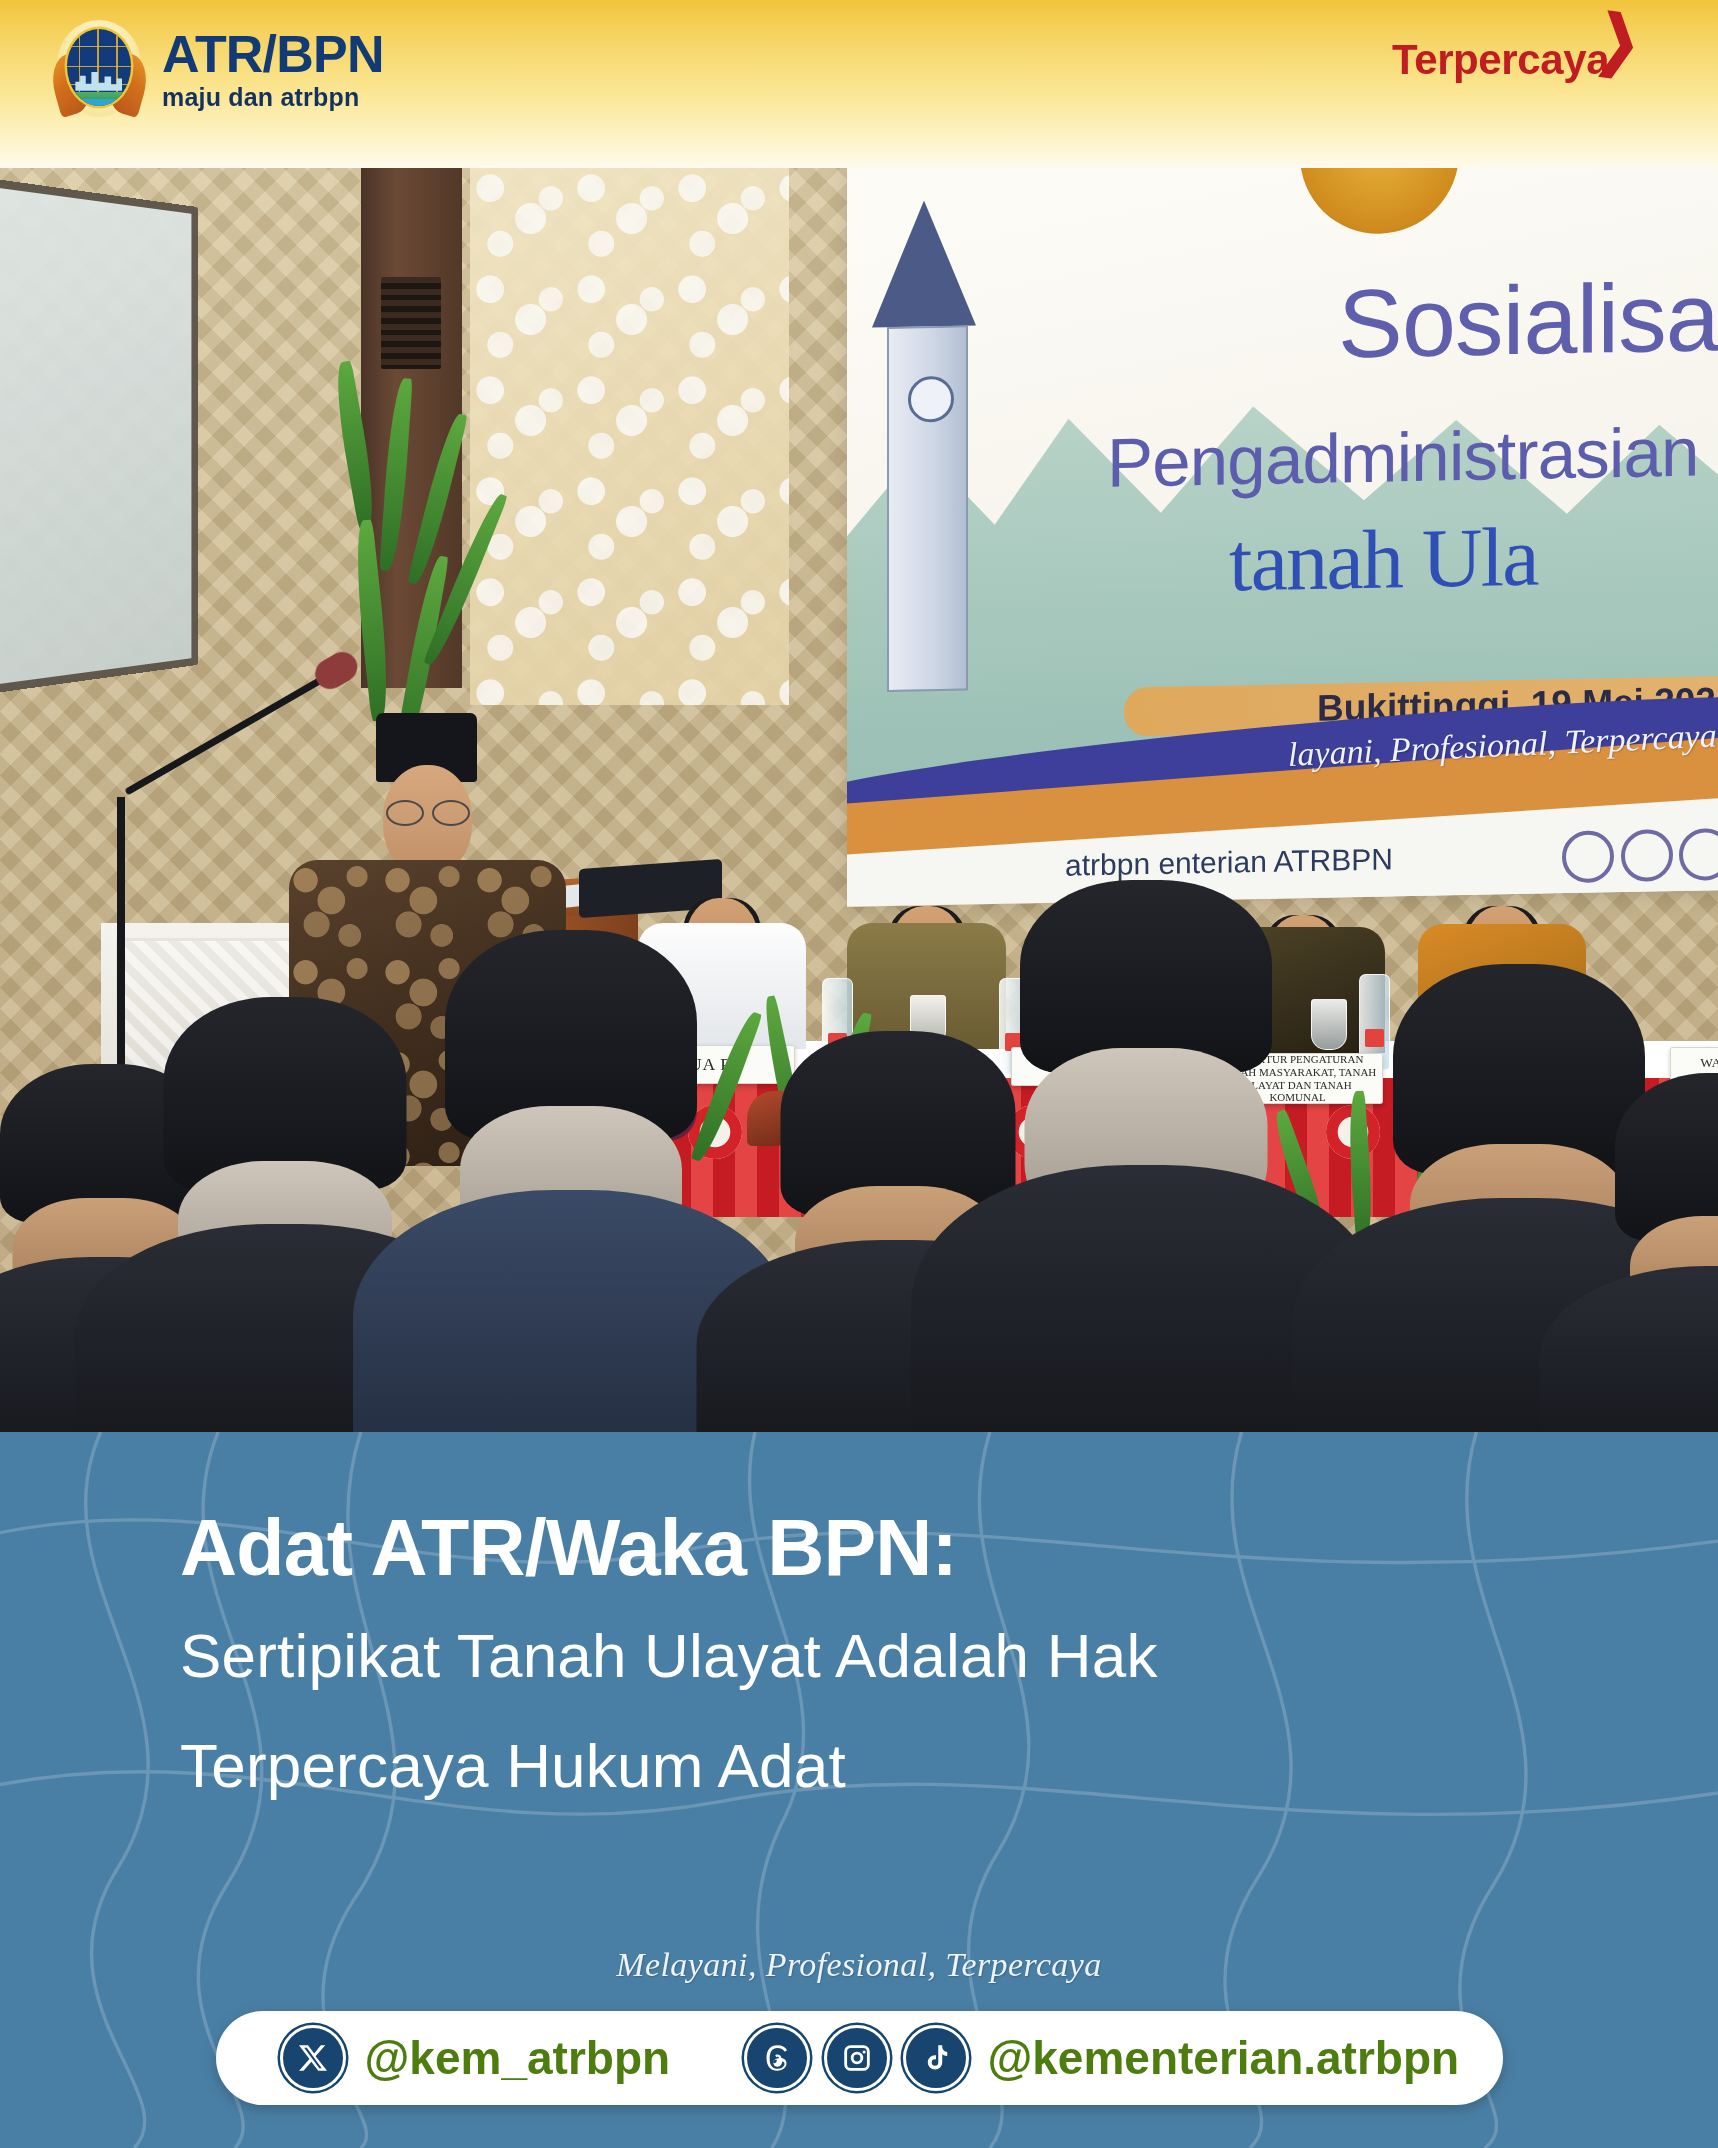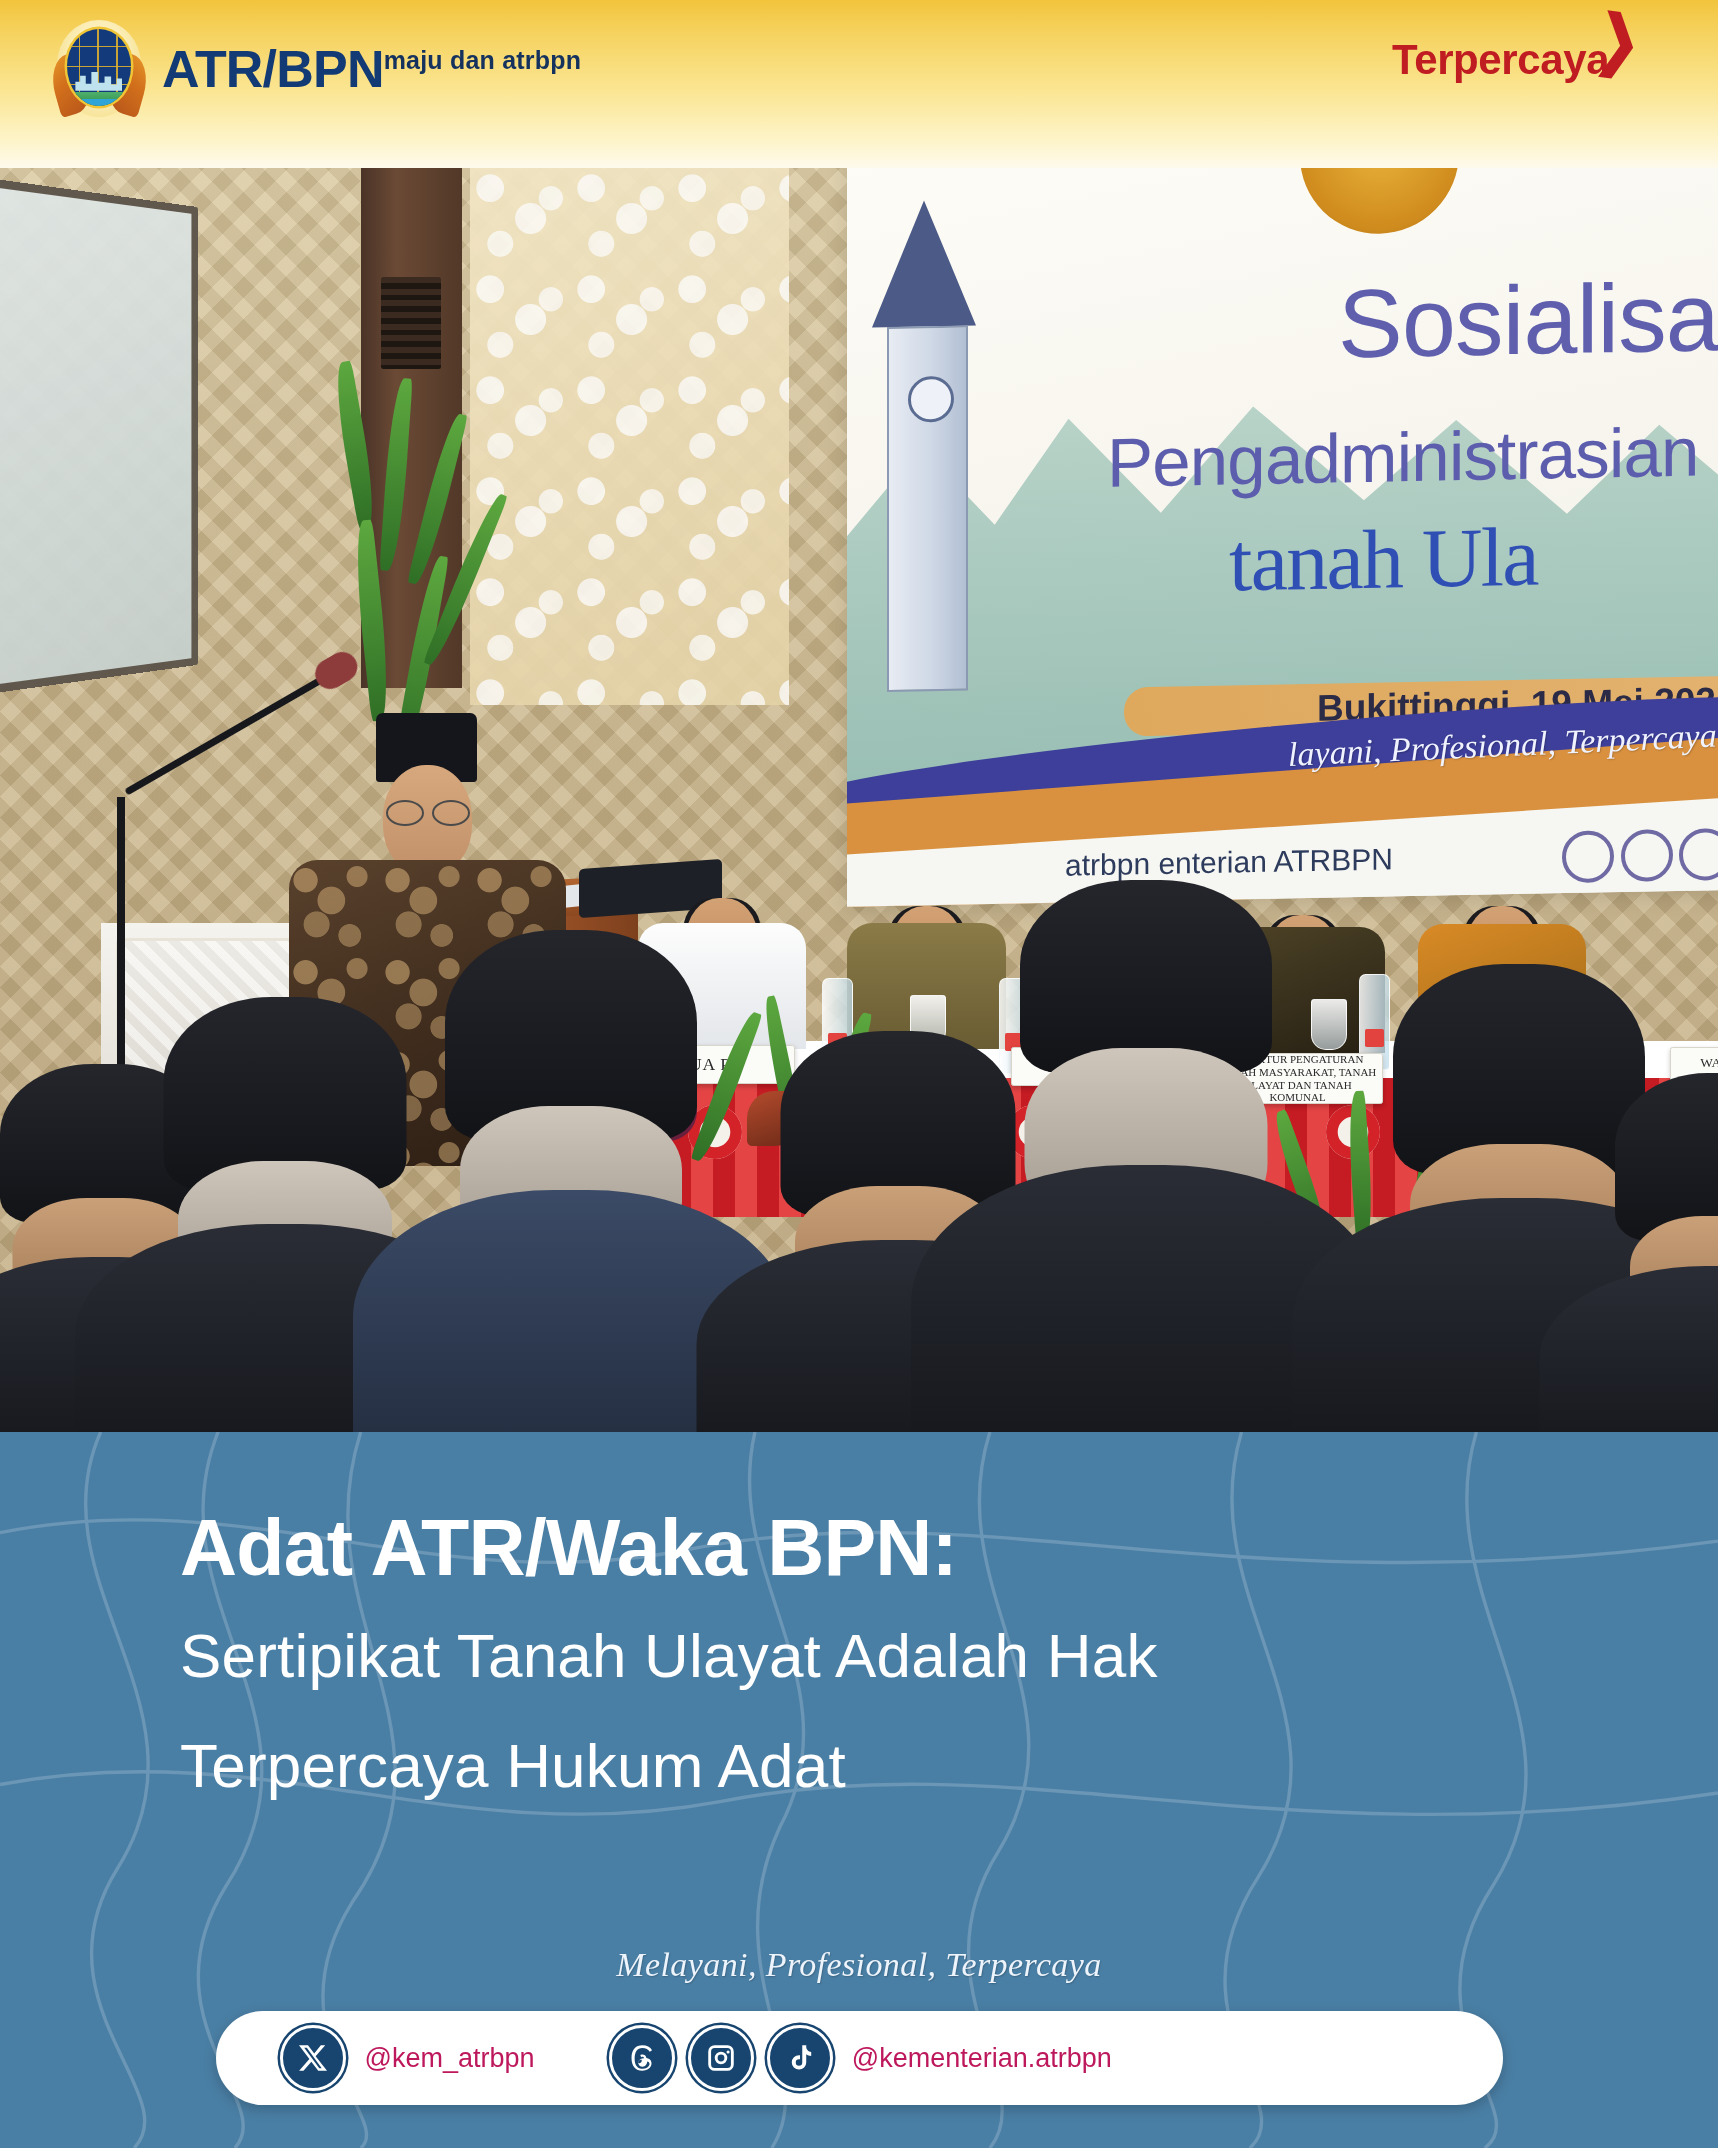--- a/index.html
+++ b/index.html
@@ -21,21 +21,21 @@
       background:linear-gradient(210deg,#e79a2a 0%,#d2701c 42%,#b4521a 100%);
       border-radius:10% 60% 10% 60%;transform:rotate(16deg);}
   .logo-emblem .globe{position:absolute;left:17px;top:11.7px;width:64px;height:77px;border-radius:50%/48% 48% 52% 52%;
       background:#133a7b;overflow:hidden;box-shadow:0 0 0 2.5px #f0c637;}
   .logo-emblem .globe .mer{position:absolute;top:0;bottom:0;width:1.7px;background:#e9b62c;opacity:.85;}
   .logo-emblem .globe .par{position:absolute;left:0;right:0;height:1.7px;background:#e9b62c;opacity:.85;}
   .logo-emblem .globe .city{position:absolute;left:8.4px;bottom:15px;width:47px;height:23.5px;background:#bfe3ee;
       clip-path:polygon(0 100%,0 62%,10% 62%,10% 36%,22% 36%,22% 70%,34% 70%,34% 20%,48% 20%,48% 66%,62% 66%,62% 40%,76% 40%,76% 74%,88% 74%,88% 48%,100% 48%,100% 100%);}
   .logo-emblem .globe .grass{position:absolute;left:0;right:0;bottom:0;height:13.4px;background:linear-gradient(180deg,#4eb06a,#2f8f4f);}
   .logo-emblem .globe .water{position:absolute;left:0;right:0;bottom:0;height:6.7px;background:#2fa4d6;}
-  .logo-text{display:flex;flex-direction:row;line-height:1;}
+  .logo-text{display:flex;flex-direction:column;line-height:1;}
   .logo-text .l1{font-size:52px;font-weight:bold;color:#123a74;letter-spacing:-0.8px;font-family:"Liberation Sans",sans-serif;}
   .logo-text .l2{font-size:25px;font-weight:bold;color:#15325f;margin-top:5px;letter-spacing:0.2px;}
   .berakhlak{position:absolute;right:77px;top:39px;display:flex;align-items:flex-start;}
   .berakhlak .t1{font-size:42px;font-weight:bold;color:#c01d22;letter-spacing:-0.4px;line-height:1;}
   .berakhlak .arrow{margin-left:-11.7px;margin-top:-25px;font-size:52px;color:#c01d22;font-weight:bold;
       transform:rotate(8deg) scaleY(1.25);line-height:1;}
 
   
   .photo{position:absolute;top:168px;left:0;width:1718px;height:1265px;overflow:hidden;background:#cdbb93;}
   .ph-wall{position:absolute;inset:0;background:
@@ -177,21 +177,21 @@
   .headline .h-sub{font-size:62px;font-weight:normal;line-height:1.42;margin-top:22px;letter-spacing:0.2px;}
   .tagline{position:absolute;left:0;right:0;top:514px;text-align:center;color:#eef4fb;
       font-family:"Liberation Serif",serif;font-style:italic;font-size:34px;letter-spacing:0.4px;
       text-shadow:0.8px 0.8px 1.7px rgba(0,0,0,.22);}
   .socialbar{position:absolute;left:216px;top:579px;width:1287px;height:94px;background:#fff;border-radius:47px;
       box-shadow:0 4.2px 13.4px rgba(0,0,0,.22);display:flex;align-items:center;}
   .sb-group{display:flex;align-items:center;}
   .sb-icon{width:60px;height:60px;border-radius:50%;background:#17456f;border:3.4px solid #fff;
       box-shadow:0 0 0 2.5px #17456f;display:flex;align-items:center;justify-content:center;color:#fff;flex:0 0 auto;}
   .sb-icon svg{width:34px;height:34px;fill:#fff;}
-  .sb-label{font-size:27px;font-weight:normal;color:#be185d;white-space:nowrap;}
+  .sb-label{font-size:46px;font-weight:bold;color:#4d7c0f;white-space:nowrap;}
 </style>
 </head>
 <body>
 
 <div class="poster">
 
   <div class="header">
     <div class="logo-wrap">
       <div class="logo-emblem">
         <div class="ring"></div>

